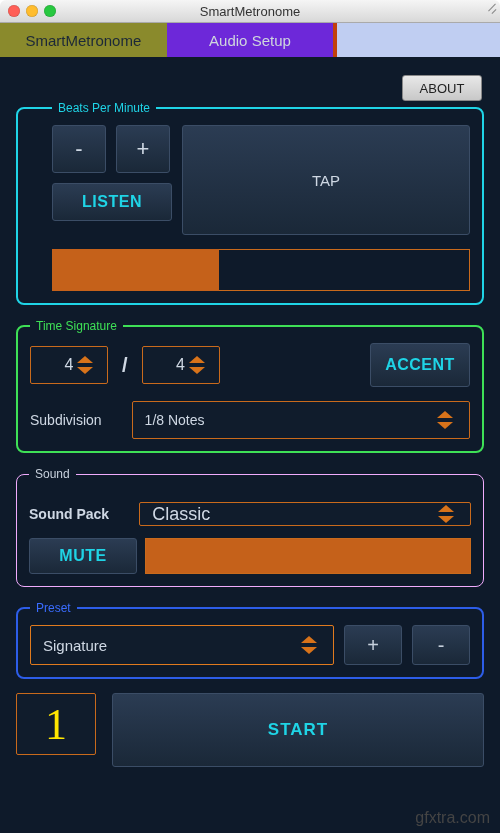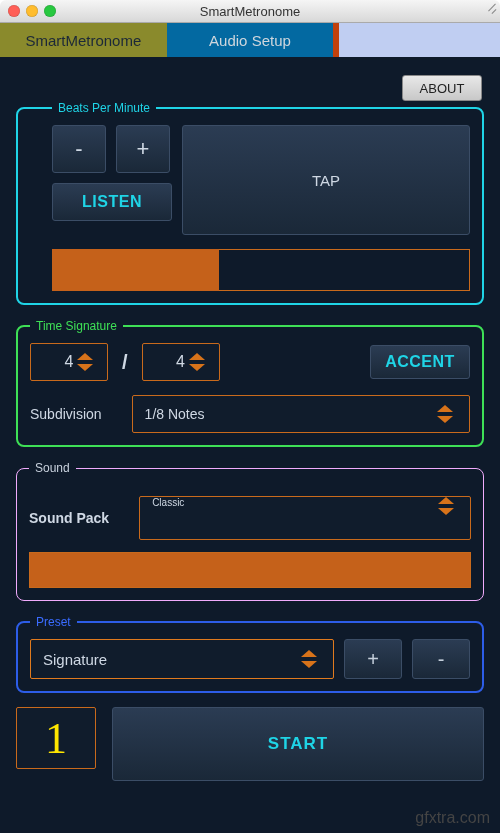--- a/index.html
+++ b/index.html
@@ -12,21 +12,21 @@
   .wintitle{position:absolute;left:0;right:0;text-align:center;font-size:13px;color:#333;}
   .resize-corner{position:absolute;right:3px;top:3px;width:14px;height:14px;}
   .resize-corner:before,.resize-corner:after{content:"";position:absolute;right:0;}
   .resize-corner:before{top:4px;width:10px;height:1px;background:#888;transform:rotate(-45deg);}
   .resize-corner:after{top:8px;width:6px;height:1px;background:#888;transform:rotate(-45deg);}
 
   
   .tabstrip{height:34px;display:flex;background:#c0cef2;}
   .tab{flex:0 0 33.33%;display:flex;align-items:center;justify-content:center;font-size:15px;font-weight:500;}
   .tab-active{background:#8a8a2c;color:#1c2838;}
-  .tab-inactive{background:#0369a1;color:#cfd6dd;border-right:6px solid #c2410c;}
+  .tab-inactive{background:#6d28d9;color:#cfd6dd;border-right:4px solid #c2410c;}
   .tab-empty{background:#c0cef2;}
 
   
   .app{background:#0e1a2a;padding:12px 16px 50px 16px;box-sizing:border-box;min-height:calc(833px - 22px - 34px);position:relative;}
   .about-btn{float:right;background:linear-gradient(#e8e8e8,#c8c8c8);border:1px solid #888;border-radius:3px;width:78px;height:24px;font-size:13px;color:#222;display:flex;align-items:center;justify-content:center;margin-top:6px;margin-right:2px;}
 
   fieldset{border-radius:8px;margin:0 0 14px 0;padding:10px 12px 12px 12px;clear:both;}
   legend{padding:0 6px;font-size:12px;}
 
   .fs-bpm{border:2px solid #1fd4e6;}
@@ -59,30 +59,30 @@
   .listen-btn{width:120px;height:38px;}
   .bpm-progress{margin-top:14px;height:42px;display:flex;}
   .bpm-fill{background:#c5611a;height:100%;}
   .bpm-rest{flex:1;border:1px solid #c96a1c;border-left:none;box-sizing:border-box;}
 
   
   .ts-row{display:flex;align-items:center;gap:14px;}
   .ts-num{width:78px;height:38px;display:flex;align-items:center;justify-content:center;color:#cfd8e4;font-size:16px;position:relative;}
   .ts-num .stepper{position:absolute;right:6px;}
   .slash{color:#cfd8e4;font-size:20px;font-weight:600;}
-  .accent-btn{width:100px;height:34px;margin-left:auto;}
+  .accent-btn{width:100px;height:44px;margin-left:auto;}
   .ts-row2{display:flex;align-items:center;margin-top:14px;gap:30px;}
   .sub-label{color:#cfd8e4;font-size:14px;}
   .sub-sel{flex:1;height:38px;display:flex;align-items:center;color:#cfd8e4;font-size:14px;padding-left:12px;position:relative;}
   .sub-sel .stepper{position:absolute;right:8px;}
 
   
   .snd-row{display:flex;align-items:center;gap:30px;margin-top:11px;}
   .snd-label{color:#cfd8e4;font-size:14px;font-weight:600;}
-  .snd-sel{flex:1;height:44px;display:flex;color:#cfd8e4;font-size:10px;padding-left:12px;position:relative;}
+  .snd-sel{flex:1;height:24px;display:flex;align-items:center;color:#cfd8e4;font-size:18px;padding-left:12px;position:relative;}
   .snd-sel .stepper{position:absolute;right:8px;}
   .snd-row2{display:flex;gap:8px;margin-top:12px;}
   .mute-btn{width:108px;height:36px;}
   .vol-bar{flex:1;height:36px;background:#c5611a;border:1px solid #c96a1c;box-sizing:border-box;}
 
   
   .pr-row{display:flex;gap:10px;align-items:center;}
   .pr-sel{flex:1;height:40px;display:flex;align-items:center;color:#cfd8e4;font-size:15px;padding-left:12px;position:relative;}
   .pr-sel .stepper{position:absolute;right:8px;}
   .pr-btn{width:58px;height:40px;font-size:20px;}
@@ -176,20 +176,21 @@
         <div class="snd-label">Sound Pack</div>
         <div class="obox snd-sel">
           <span>Classic</span>
           <div class="stepper">
               <div class="arrow-up"></div>
               <div class="arrow-down"></div>
             </div>
         </div>
       </div>
       <div class="snd-row2">
+        <div class="btn mute-btn btn-cyan">MUTE</div>
         <div class="vol-bar"></div>
       </div>
     </fieldset>
 
     <fieldset class="fs-preset">
       <legend>Preset</legend>
       <div class="pr-row">
         <div class="obox obox-bright pr-sel">
           <span>Signature</span>
           <div class="stepper">

